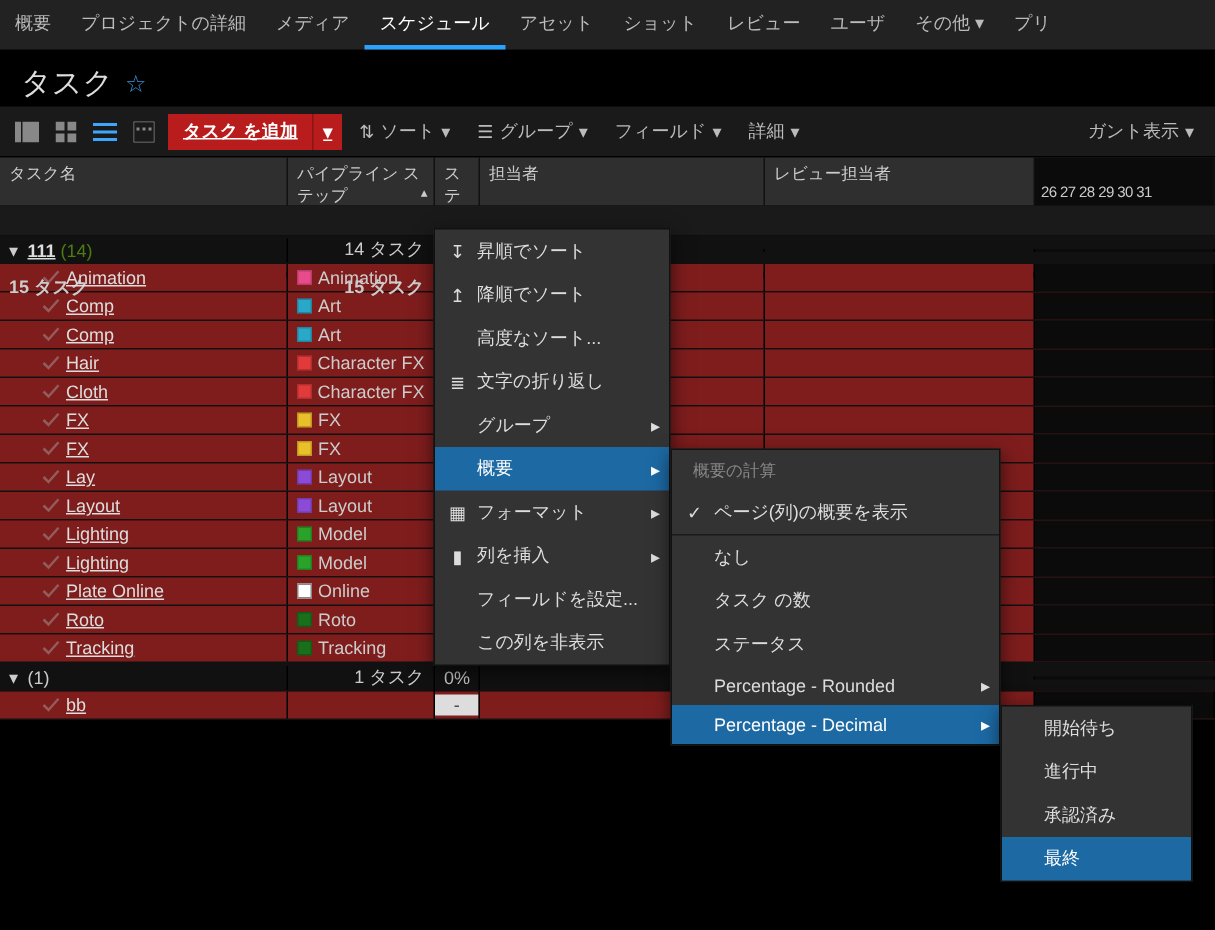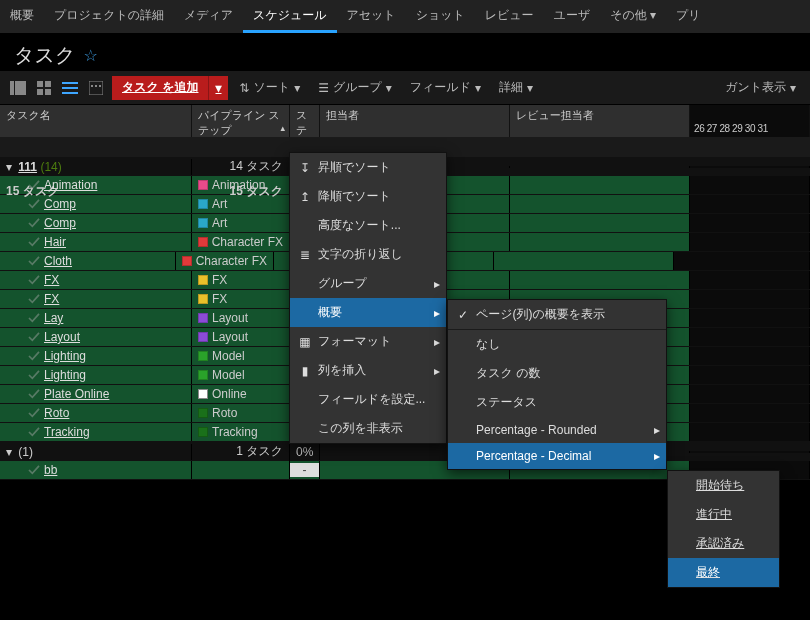--- a/index.html
+++ b/index.html
@@ -130,21 +130,21 @@
 .group-row {
   display: flex;
   background: #111;
   height: 19px;
   align-items: center;
 }
 .group-row .cell { border-right: 1px solid #000; padding: 1px 6px; }
 .tri { display:inline-block; width:9px; }
 .task-row {
   display: flex;
-  background: #14532d;
+  background: #7f1d1d;
   height: 19px;
   align-items: center;
   border-bottom: 1px solid #111;
 }
 .task-row .cell { border-right: 1px solid #000; padding: 0 6px; height:100%; display:flex; align-items:center; overflow:hidden; white-space:nowrap; }
 .tick { width: 12px; height: 10px; opacity: 0.45; margin-right: 4px; }
 .link { text-decoration: underline; color: #ddd; }
 .sw { width: 10px; height: 10px; display:inline-block; margin-right: 4px; border:1px solid rgba(0,0,0,0.2);}
 .c-pink{background:#e84b8a;}
 .c-cyan{background:#2aa8c9;}
@@ -348,21 +348,21 @@
           </svg>
           <span class="link">Hair</span>
         </div>
         <div class="cell" style="width:98px"><span class="sw c-red"></span>Character FX</div>
         <div class="cell" style="width:30px;padding:0"></div>
         <div class="cell" style="width:190px"></div>
         <div class="cell" style="width:180px"></div>
         <div class="cell gantt-body"></div>
       </div>
       <div class="task-row">
-        <div class="cell" style="width:176px;padding-left:28px">
+        <div class="cell" style="width:192px;padding-left:28px">
           <svg class="check tick" viewBox="0 0 14 12">
             <path d="M1 6 L5 10 L13 1"></path>
           </svg>
           <span class="link">Cloth</span>
         </div>
         <div class="cell" style="width:98px"><span class="sw c-red"></span>Character FX</div>
         <div class="cell" style="width:30px;padding:0"></div>
         <div class="cell" style="width:190px"></div>
         <div class="cell" style="width:180px"></div>
         <div class="cell gantt-body"></div>
@@ -545,20 +545,21 @@
       <span class="post">▸</span>
     </div>
     <div class="ctx-item">
       <span>フィールドを設定...</span>
     </div>
     <div class="ctx-item">
       <span>この列を非表示</span>
     </div>
   </div>
 <div class="ctx-menu" id="menu2" style="left:447px; top:299px; width:220px;">
+    <div class="ctx-item header">概要の計算</div>
     <div class="ctx-item">
       <span class="pre">✓</span>
       <span>ページ(列)の概要を表示</span>
     </div>
     <div class="ctx-sep"></div>
     <div class="ctx-item">
       <span>なし</span>
     </div>
     <div class="ctx-item">
       <span>タスク の数</span>
@@ -568,21 +569,21 @@
     </div>
     <div class="ctx-item">
       <span>Percentage - Rounded</span>
       <span class="post">▸</span>
     </div>
     <div class="ctx-item hl">
       <span>Percentage - Decimal</span>
       <span class="post">▸</span>
     </div>
   </div>
-<div class="ctx-menu" id="menu3" style="left:667px; top:470px; width:113px;text-decoration:underline;">
+<div class="ctx-menu" id="menu3" style="left:667px; top:470px; width:128px;">
     <div class="ctx-item">
       <span>開始待ち</span>
     </div>
     <div class="ctx-item">
       <span>進行中</span>
     </div>
     <div class="ctx-item">
       <span>承認済み</span>
     </div>
     <div class="ctx-item hl">

